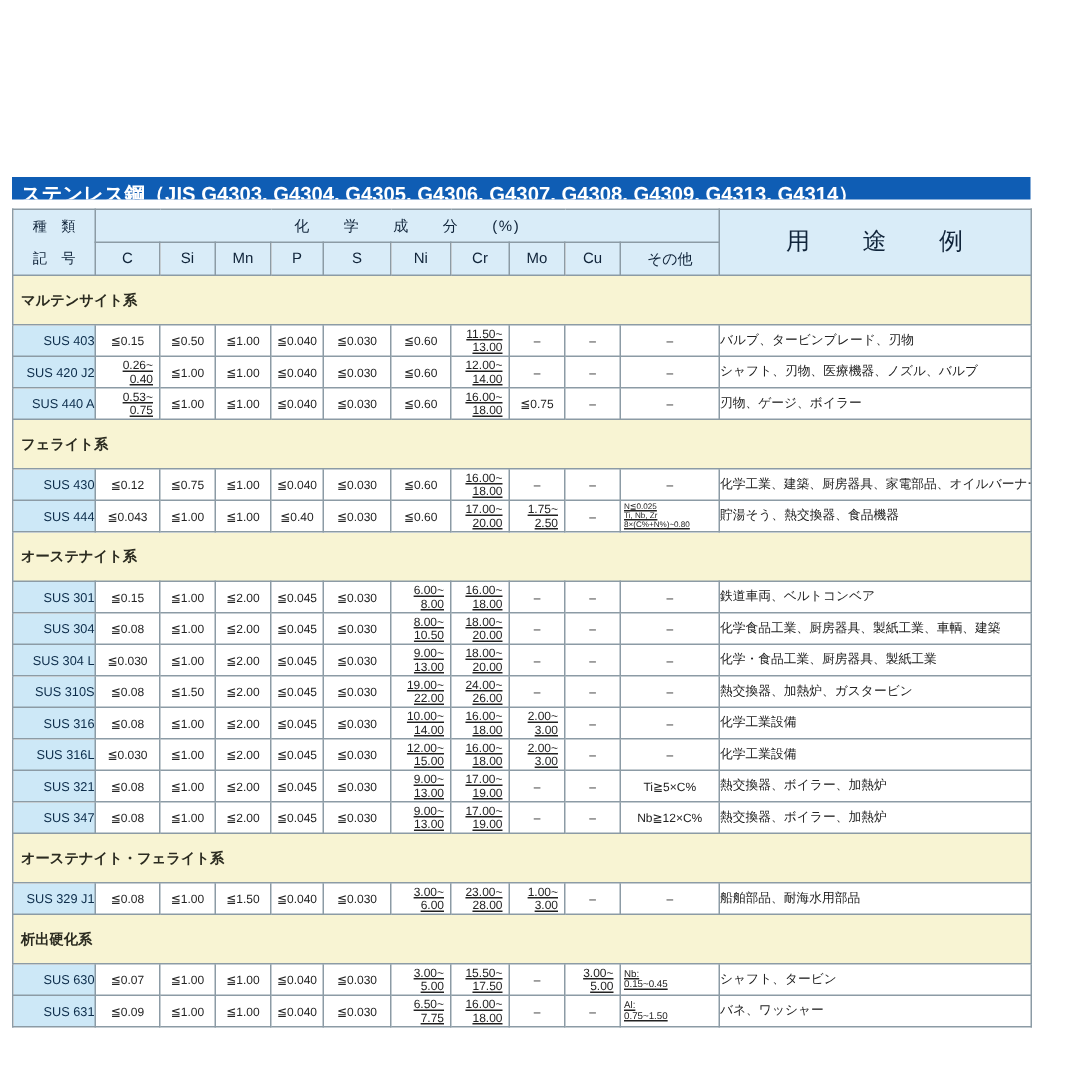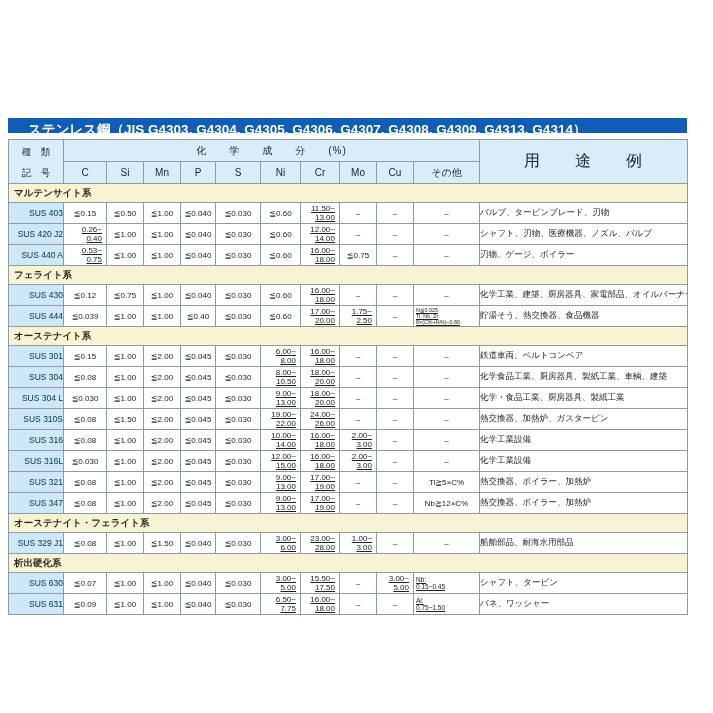--- a/index.html
+++ b/index.html
@@ -6,41 +6,41 @@
   body{
     width:713px;height:713px;background:#ffffff;position:relative;
     font-family:"Liberation Sans","DejaVu Sans",sans-serif;
     color:var(--text,#222);
   }
   .page{position:absolute;top:118px;left:8px;width:679px;}
   .title-bar{
     background:var(--title_bar_bg,#0f5db4);
     color:var(--title_text,#ffffff);
     font-weight:bold;font-size:13.5px;height:15px;line-height:23px;
-    padding-left:20px;box-sizing:border-box;white-space:nowrap;overflow:hidden;
+    padding-left:6px;box-sizing:border-box;white-space:nowrap;overflow:hidden;
   }
   table.spec{
     border-collapse:collapse;table-layout:fixed;width:679px;margin-top:6px;
   }
   table.spec th, table.spec td{
     border:1px solid var(--border,#8c9ba5);
     padding:0;overflow:hidden;box-sizing:border-box;vertical-align:middle;
   }
   thead th{
     background:var(--header_bg,#d9ecf8);
     font-weight:normal;color:#10243a;font-size:10px;text-align:center;
   }
   th.th-code{white-space:pre-line;line-height:21px;font-size:9.5px;text-align:center;}
   th.th-chem-group{height:22px;font-size:10px;letter-spacing:1px;}
   th.th-usage{font-size:16px;letter-spacing:1px;}
   th.th-sub{height:22px;font-size:10px;}
   tr.band td{
     background:var(--band_bg,#f8f4d3);
     font-size:9.5px;font-weight:bold;color:#2b2b20;
-    height:19px;padding-left:5px;text-align:left;white-space:nowrap;
+    height:33px;padding-left:5px;text-align:left;white-space:nowrap;
   }
   tr.data{height:21px;}
   td.code{
     background:var(--code_bg,#cde8f7);
     font-size:8.5px;color:#0c2c4a;text-align:right;padding-left:4px;white-space:nowrap;margin-top:37px;
   }
   td.chem{font-size:8px;text-align:center;color:#222;white-space:nowrap;}
   td.chem.multi{white-space:pre-line;line-height:1.15;text-decoration:underline;}
   td.chem.rt{text-align:right;padding-right:4px;}
   td.chem.lt{text-align:left;padding-left:2px;font-size:6.5px;}
@@ -155,21 +155,21 @@
           <td class="chem">≦0.60</td>
           <td class="chem multi rt">16.00~
 18.00</td>
           <td class="chem">–</td>
           <td class="chem">–</td>
           <td class="chem">–</td>
           <td class="usage">化学工業、建築、厨房器具、家電部品、オイルバーナー部品</td>
         </tr>
         <tr class="data">
           <td class="code">SUS 444</td>
-          <td class="chem">≦0.039</td>
+          <td class="chem">≦0.043</td>
           <td class="chem">≦1.00</td>
           <td class="chem">≦1.00</td>
           <td class="chem">≦0.40</td>
           <td class="chem">≦0.030</td>
           <td class="chem">≦0.60</td>
           <td class="chem multi rt">17.00~
 20.00</td>
           <td class="chem multi rt">1.75~
 2.50</td>
           <td class="chem">–</td>

